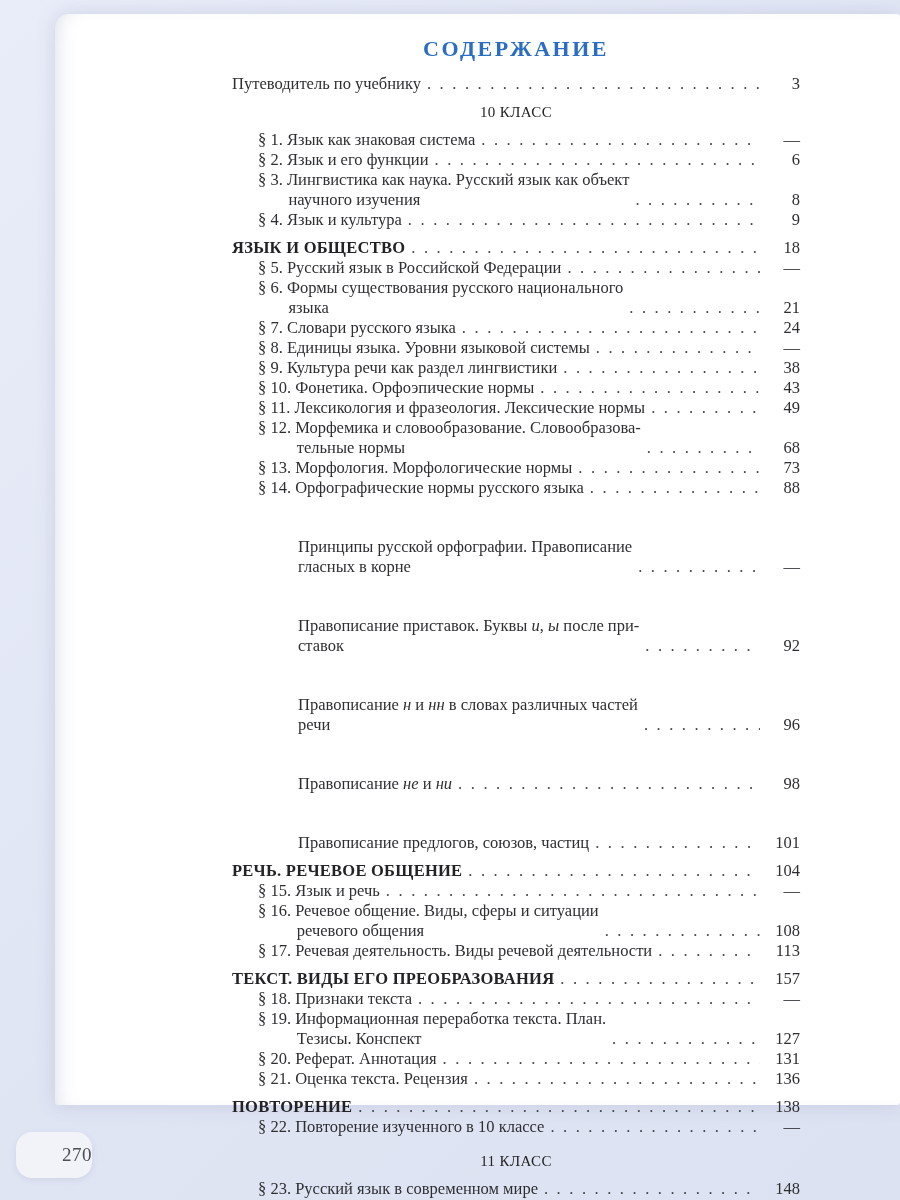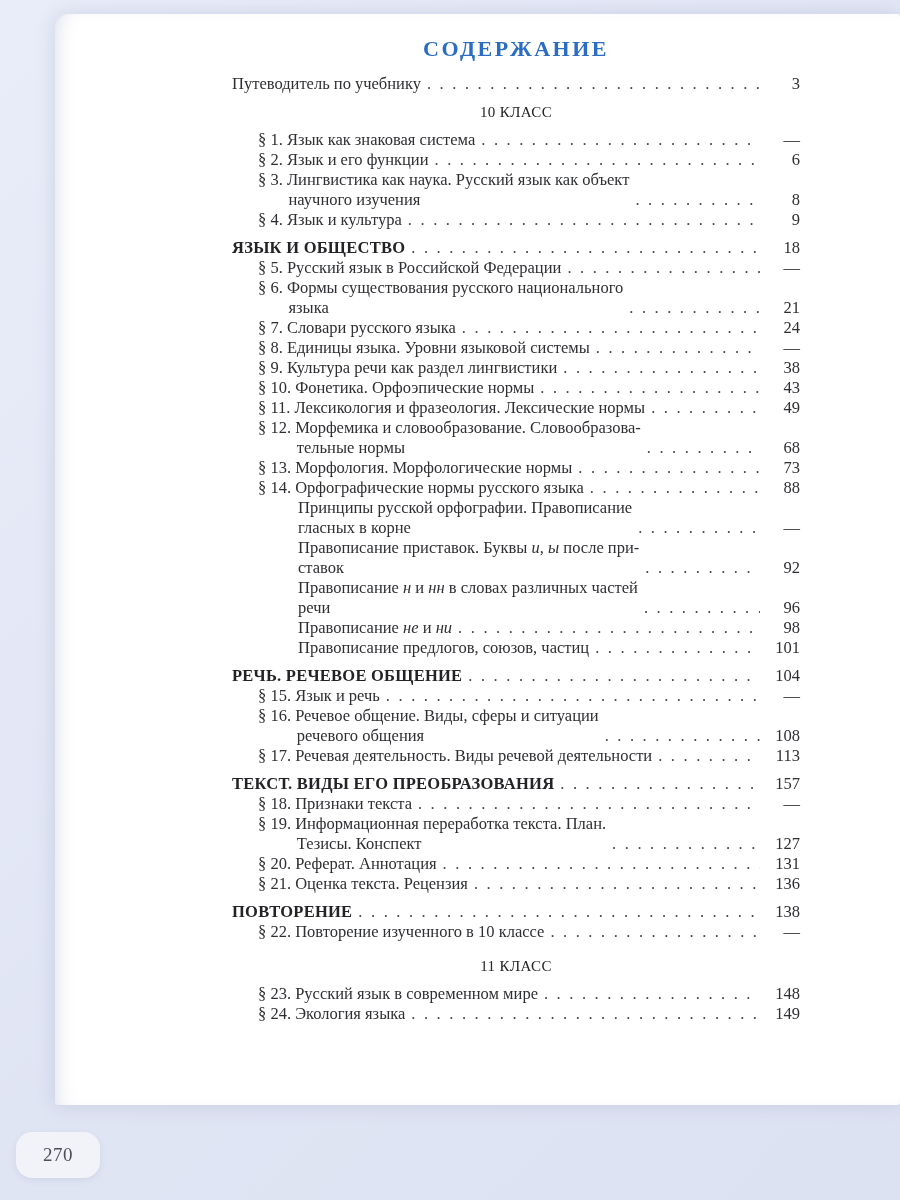--- a/index.html
+++ b/index.html
@@ -25,34 +25,34 @@
     letter-spacing:2.5px;margin:0 0 10px 0;
   }
   .heading{
     text-align:center;font-weight:normal;font-size:15px;
     margin:8px 0 8px 0;letter-spacing:.4px;color:#232327;
   }
   .heading.sp{margin-top:14px;}
   .row{display:flex;align-items:flex-end;}
   .row.sp{margin-top:8px;}
   .row.para{margin-left:26px;justify-content:center;}
-  .row.sub{margin-left:66px;}
+  .row.sub{margin-left:66px;margin-top:39px;}
   .row.section .label{font-weight:bold;letter-spacing:.25px;color:#232327;}
   .label{flex:0 1 auto;min-width:0;}
   .label.hang{padding-left:var(--hang);text-indent:calc(-1 * var(--hang));}
   .dots{
     flex:1 1 0;min-width:0;overflow:hidden;white-space:nowrap;
     margin:0 2px 0 6px;color:#43444a;letter-spacing:2.2px;
   }
   .dots::after{content:". . . . . . . . . . . . . . . . . . . . . . . . . . . . . . . . . . . . . . . . . . . . . . . . . . . . . . . . . . . . . . . . . . . . . . . . . . . . . . . . . . . . . . . . . . . .";}
   .pageno{flex:0 0 auto;width:38px;text-align:right;color:#2e2f33;}
   .badge{
-    position:absolute;left:16px;bottom:22px;width:84px;height:46px;
+    position:absolute;left:16px;bottom:22px;width:76px;height:46px;
     background:#f2f3f9;border-radius:16px;
-    display:flex;align-items:center;justify-content:center;
+    display:flex;align-items:center;justify-content:flex-end;
     box-shadow:0 2px 6px rgba(70,80,130,.10);
     color:#4b4e55;font-size:19px;letter-spacing:.5px;
   }
   i{font-style:italic;}
 </style>
 </head>
 <body>
 
 <div class="viewport">
   <div class="page">

